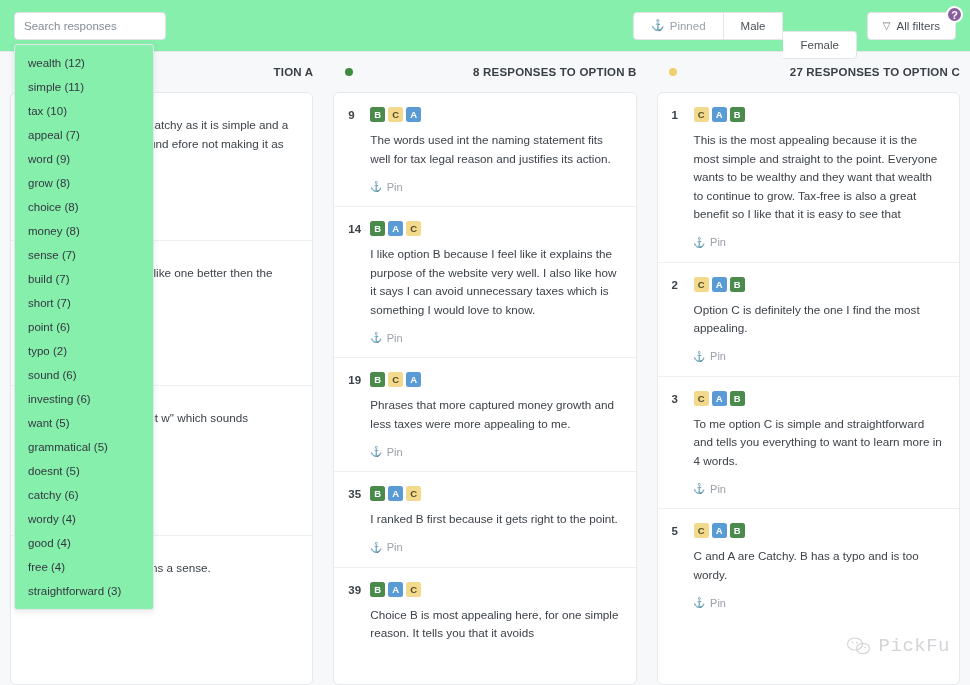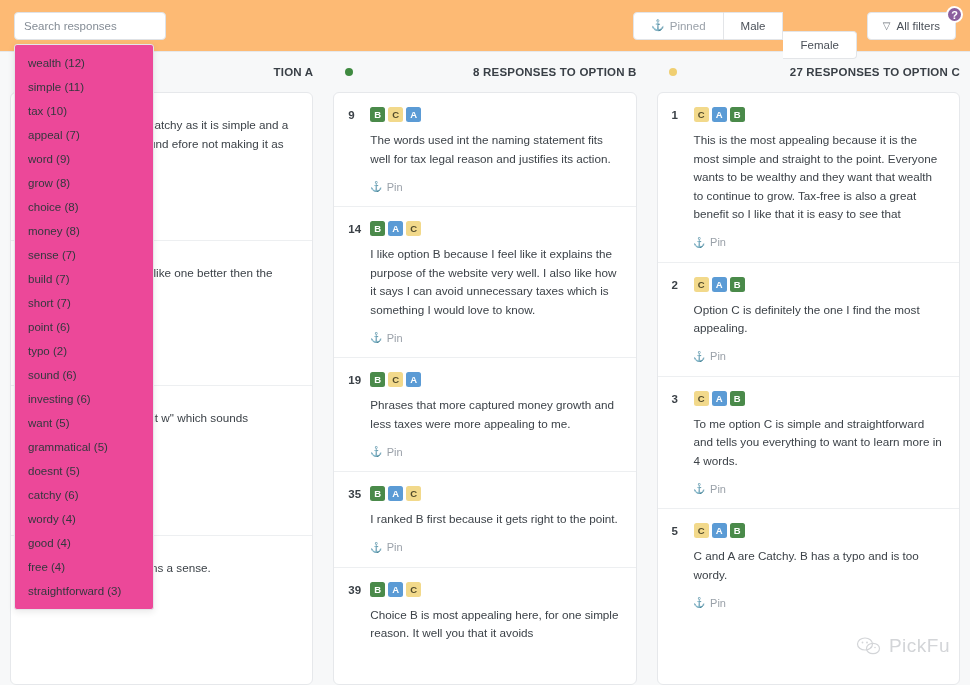--- a/index.html
+++ b/index.html
@@ -8,21 +8,21 @@
     overflow: hidden;
     font-family: "Liberation Sans", sans-serif;
     background: #f7f8f9;
     color: #2e3338;
   }
   #app { position: relative; width: 970px; height: 685px; overflow: hidden; }
 
   
   .topbar {
     position: absolute; left: 0; top: 0; width: 970px; height: 52px;
-    background: #fdba74;
+    background: #86efac;
     border-bottom: 1px solid #e6e8eb;
     display: flex; align-items: center; justify-content: space-between;
     padding: 0 14px;
     z-index: 30;
   }
   .search-wrap { position: relative; }
   .search-input {
     width: 152px; height: 28px;
     border: 1px solid #dfe2e6; border-radius: 4px;
     background: #fff;
@@ -116,40 +116,40 @@
   .pin-btn {
     display: inline-flex; align-items: center;
     font-size: 11px; color: #9aa1a9; cursor: pointer;
   }
   .pin-btn .ico { margin-right: 4px; font-size: 10px; }
 
   
   .ac {
     position: absolute; left: 14px; top: 44px;
     width: 140px; max-height: 641px;
-    background: #ec4899;
+    background: #86efac;
     border: 1px solid #e4e6e9;
     border-radius: 3px;
     box-shadow: 0 2px 7px rgba(0,0,0,.09);
     overflow: hidden; z-index: 40;
     padding: 6px 0;
   }
   .ac-item {
     padding: 6px 13px;
     font-size: 11.5px; color: #33383e;
     cursor: pointer; white-space: nowrap;
   }
 
   
   .watermark {
     position: absolute; right: 20px; bottom: 28px;
     display: flex; align-items: center; gap: 7px;
     font-size: 19px; color: #d3d5d8; letter-spacing: .5px;
     pointer-events: none; z-index: 25;
-    font-family: Liberation Sans, sans-serif;
+    font-family: Liberation Mono, monospace;
   }
   .wm-bubble { width: 26px; height: 20px; position: relative; }
 </style>
 </head>
 <body>
 
 <div id="app">
 
   <div class="topbar">
     <div class="search-wrap">
@@ -291,21 +291,21 @@
         </div>
 
         <div class="resp">
           <div class="resp-num">39</div>
           <div class="resp-main">
             <div class="badges">
               <span class="badge b">B</span>
               <span class="badge a">A</span>
               <span class="badge c">C</span>
             </div>
-            <div class="resp-text">Choice B is most appealing here, for one simple reason. It well you that it avoids</div>
+            <div class="resp-text">Choice B is most appealing here, for one simple reason. It tells you that it avoids</div>
           </div>
         </div>
 
       </div>
     </div>
 
     <div class="col">
       <div class="col-head">
         <span class="dot" style="background:#f0cf72"></span>
         <span>27 RESPONSES TO OPTION C</span>

